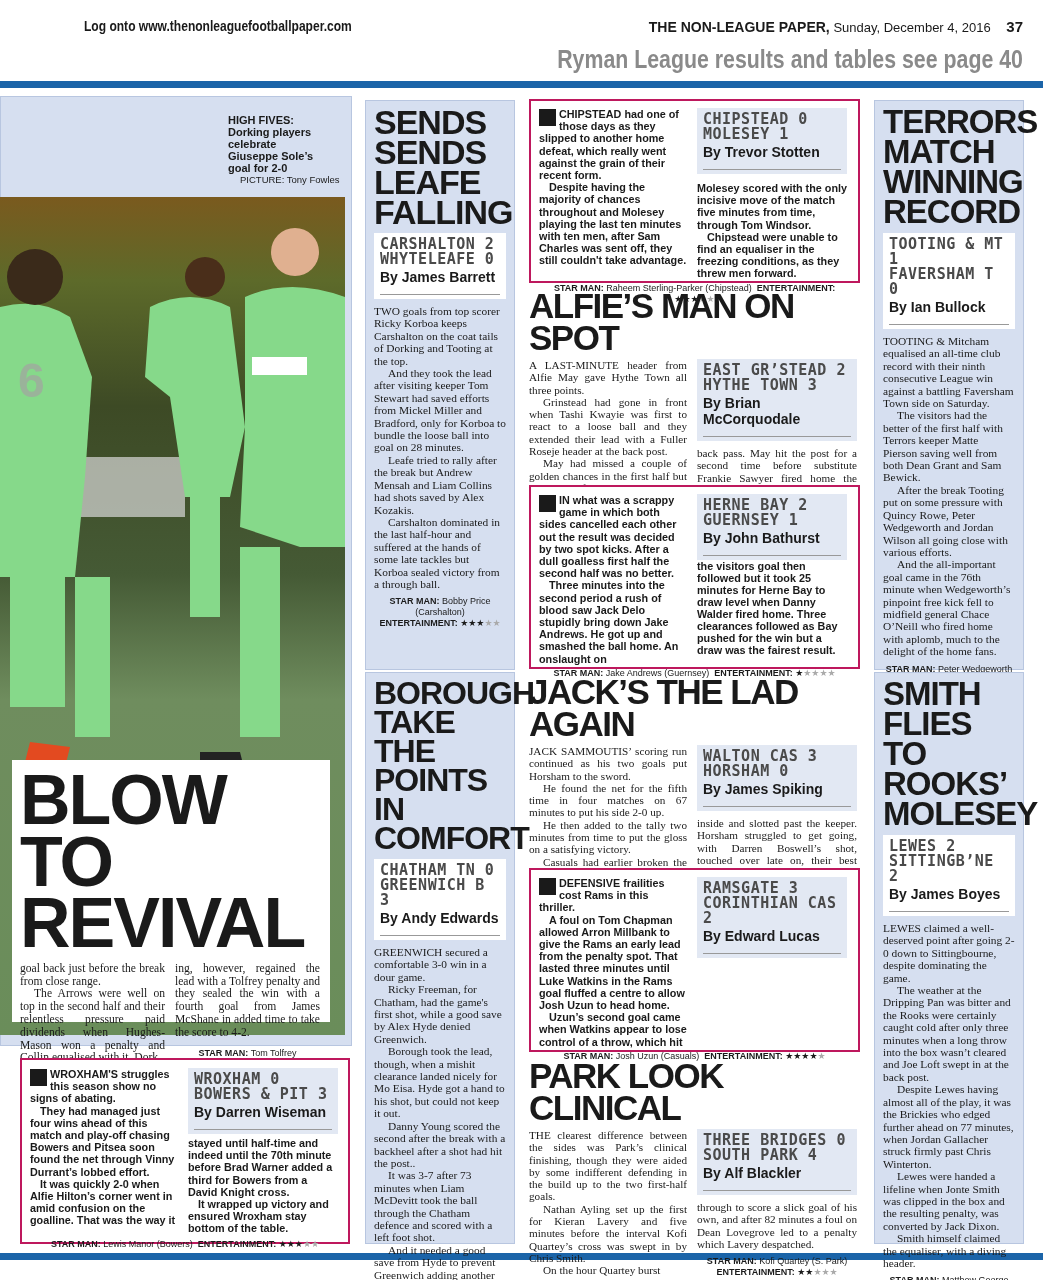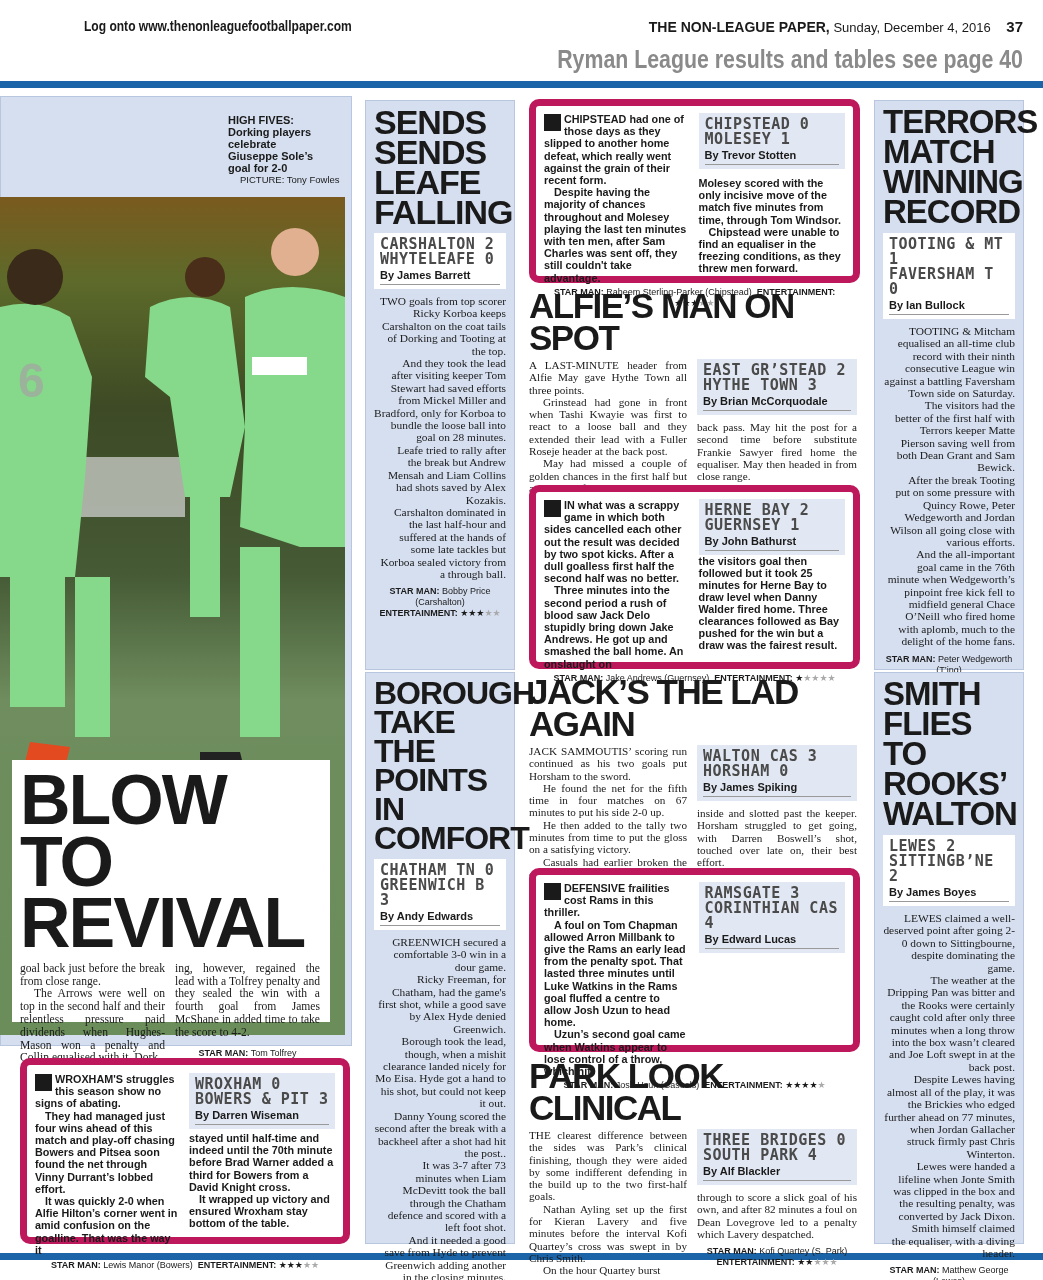--- a/index.html
+++ b/index.html
@@ -9,31 +9,31 @@
 .masthead{top:18px;right:20px;font-family:"Liberation Sans",sans-serif;font-size:13px;white-space:nowrap}
 .masthead b{font-size:14px}
 .masthead .pg{font-weight:bold;font-size:15px;margin-left:12px}
 .subhead{top:44px;right:20px;font-family:"Liberation Sans",sans-serif;font-weight:bold;font-size:26px;color:#8a8a8a;transform:scaleX(.82);transform-origin:right;white-space:nowrap}
 .rule{left:0;right:0;height:7px;background:#1b64a8}
 .panel{background:#d6dff0;border:1px solid #b8c6e0}
 .hl{font-family:"Liberation Sans",sans-serif;font-weight:bold;color:#1a1a1a;line-height:.9;letter-spacing:-1px}
 .scorebox{background:#fff;padding:4px 6px 4px 6px}
 .scorebox.tint{background:#e2e8f3}
 .score{font-family:"DejaVu Sans Mono",monospace;font-weight:bold;color:#4a4a4a;font-size:15px;line-height:1;letter-spacing:.5px}
-.byline{font-family:"Liberation Sans",sans-serif;font-weight:bold;font-size:11px;margin-top:2px;padding-bottom:3px;border-bottom:1px solid #999}
-.body{font-family:"Liberation Serif",serif;font-size:11.6px;line-height:12.8px;text-align:right}
+.byline{font-family:"Liberation Sans",sans-serif;font-weight:bold;font-size:14px;margin-top:2px;padding-bottom:9px;border-bottom:1px solid #999}
+.body{font-family:"Liberation Serif",serif;font-size:11.6px;line-height:12.8px;text-align:left}
 .body p{text-indent:14px}
 .body p:first-child{text-indent:0}
 .sbody{font-family:"Liberation Sans",sans-serif;font-weight:bold;font-size:11.2px;line-height:12.6px}
 .sbody p{text-indent:10px}
 .sbody p:first-child{text-indent:0}
 .drop{display:inline-block;width:17px;height:17px;background:#1a1a1a;float:left;margin:1px 3px 0 0}
 .star{font-family:"Liberation Sans",sans-serif;font-size:9px;text-align:center;line-height:11px}
 .star b{font-weight:bold}
-.boxed{border:7px solid #be185d;border-radius:10px;background:#fff}
+.boxed{border:2px solid #be185d;border-radius:0;background:#fff}
 .stars-on{color:#1a1a1a}
 .stars-off{color:#aaa}
 .photo{overflow:hidden}
 </style>
 </head>
 <body>
 
 <div class="abs topline">Log onto www.thenonleaguefootballpaper.com</div>
 <div class="abs masthead">
   <b>THE NON-LEAGUE PAPER,</b>
@@ -249,21 +249,21 @@
 <div class="abs boxed" style="left:529px;top:868px;width:331px;height:184px;padding:7px 8px 3px 8px">
   <div style="display:flex;gap:10px">
     <div class="sbody" style="width:148px;font-size:10.8px;line-height:12.2px">
       <p><span class="drop"></span><span>DEFENSIVE frailities cost Rams in this thriller.</span></p>
       <p>A foul on Tom Chapman allowed Arron Millbank to give the Rams an early lead from the penalty spot. That lasted three minutes until Luke Watkins in the Rams goal fluffed a centre to allow Josh Uzun to head home.</p>
         <p>Uzun’s second goal came when Watkins appear to lose control of a throw, which hit</p>
     </div>
     <div style="width:150px">
       <div class="scorebox tint">
         <div class="score">RAMSGATE 3</div>
-        <div class="score">CORINTHIAN CAS 4</div>
+        <div class="score">CORINTHIAN CAS 2</div>
         <div class="byline">By Edward Lucas</div>
       </div>
     </div>
   </div>
   <div class="star" style="margin-top:3px"><b>STAR MAN:</b> <span>Josh Uzun (Casuals)</span> &nbsp;<b>ENTERTAINMENT:</b> <span class="stars-on">★★★★</span><span class="stars-off">★</span></div>
 </div>
 
 <div class="abs" style="left:529px;top:1060px;width:331px;height:185px">
   <div class="hl" style="font-size:35px;letter-spacing:-1.5px">PARK LOOK CLINICAL</div>
   <div style="display:flex;gap:10px;margin-top:6px">
@@ -305,21 +305,21 @@
       <p>And the all-important goal came in the 76th minute when Wedgeworth’s pinpoint free kick fell to midfield general Chace O’Neill who fired home with aplomb, much to the delight of the home fans.</p>
   </div>
   <div class="star" style="margin-top:6px"><b>STAR MAN:</b> <span>Peter Wedgeworth (T’ing)</span><br><b>ENTERTAINMENT:</b> <span class="stars-on">★★★★</span><span class="stars-off">★</span></div>
 </div>
 
 <div class="abs panel" style="left:874px;top:672px;width:150px;height:572px;padding:6px 8px">
   <div class="hl" style="font-size:33px;line-height:30px">
     <div>SMITH</div>
       <div>FLIES TO</div>
       <div>ROOKS’</div>
-      <div>WALTON</div>
+      <div>MOLESEY</div>
   </div>
   <div class="scorebox" style="margin-top:6px">
     <div class="score">LEWES 2</div>
     <div class="score">SITTINGB’NE 2</div>
     <div class="byline">By James Boyes</div>
   </div>
   <div class="body" style="margin-top:6px;font-size:11.4px;line-height:12.4px">
     <p>LEWES claimed a well-deserved point after going 2-0 down to Sittingbourne, despite dominating the game.</p>
       <p>The weather at the Dripping Pan was bitter and the Rooks were certainly caught cold after only three minutes when a long throw into the box wasn’t cleared and Joe Loft swept in at the back post.</p>
       <p>Despite Lewes having almost all of the play, it was the Brickies who edged further ahead on 77 minutes, when Jordan Gallacher struck firmly past Chris Winterton.</p>

